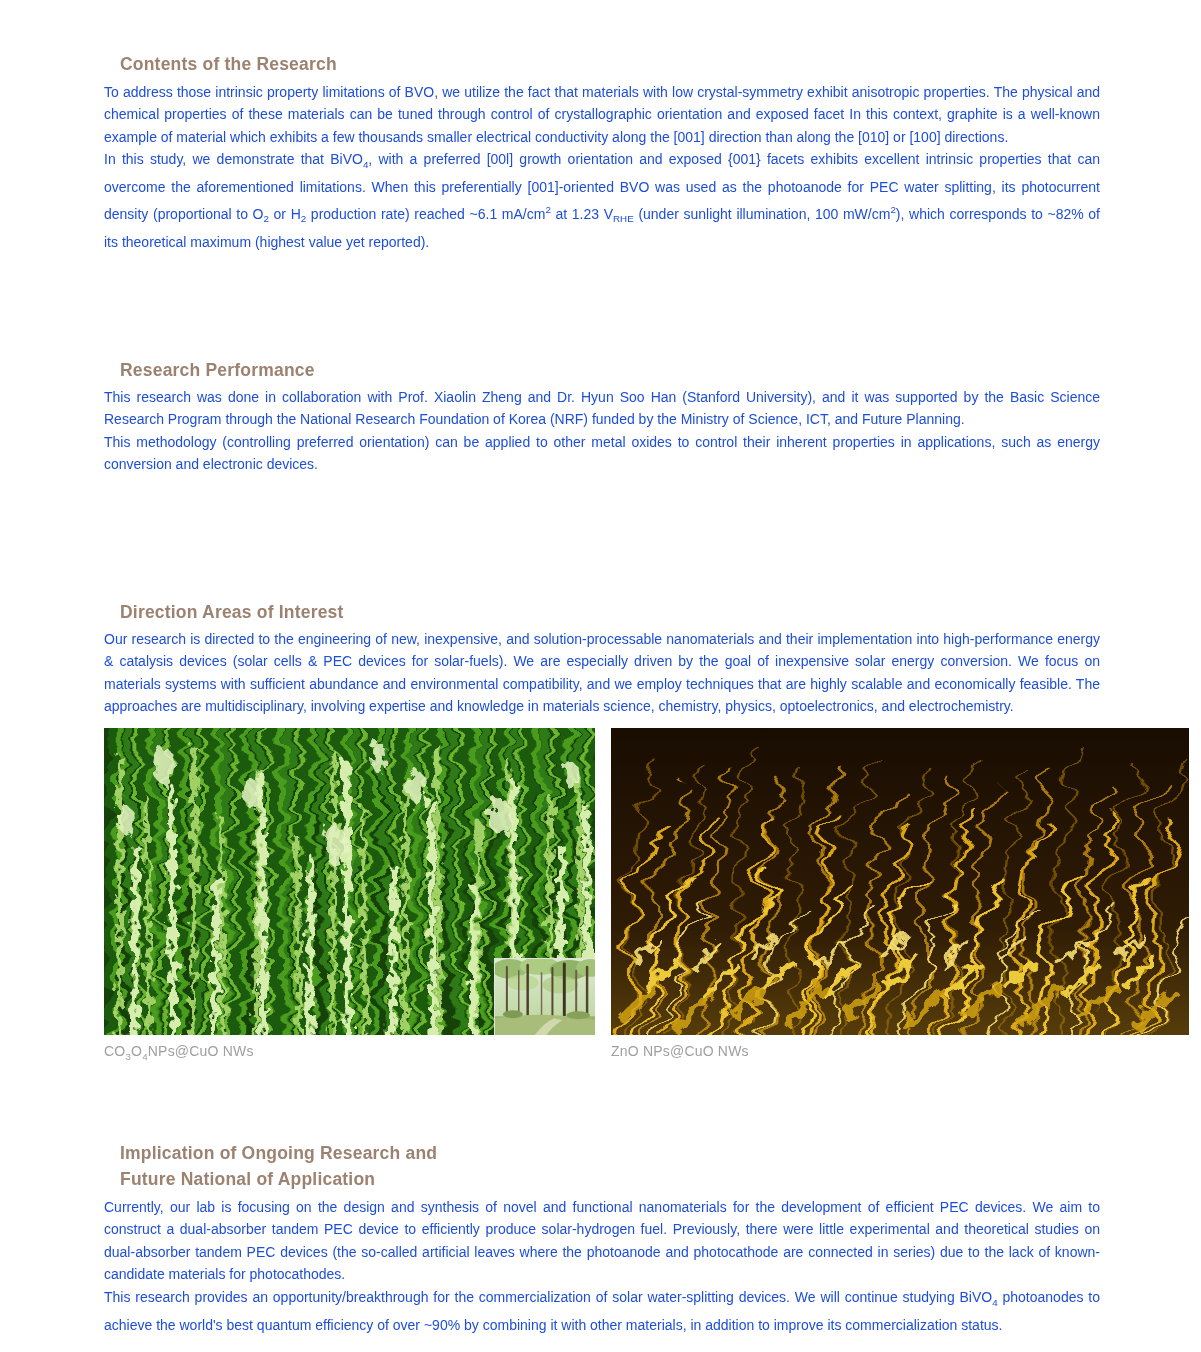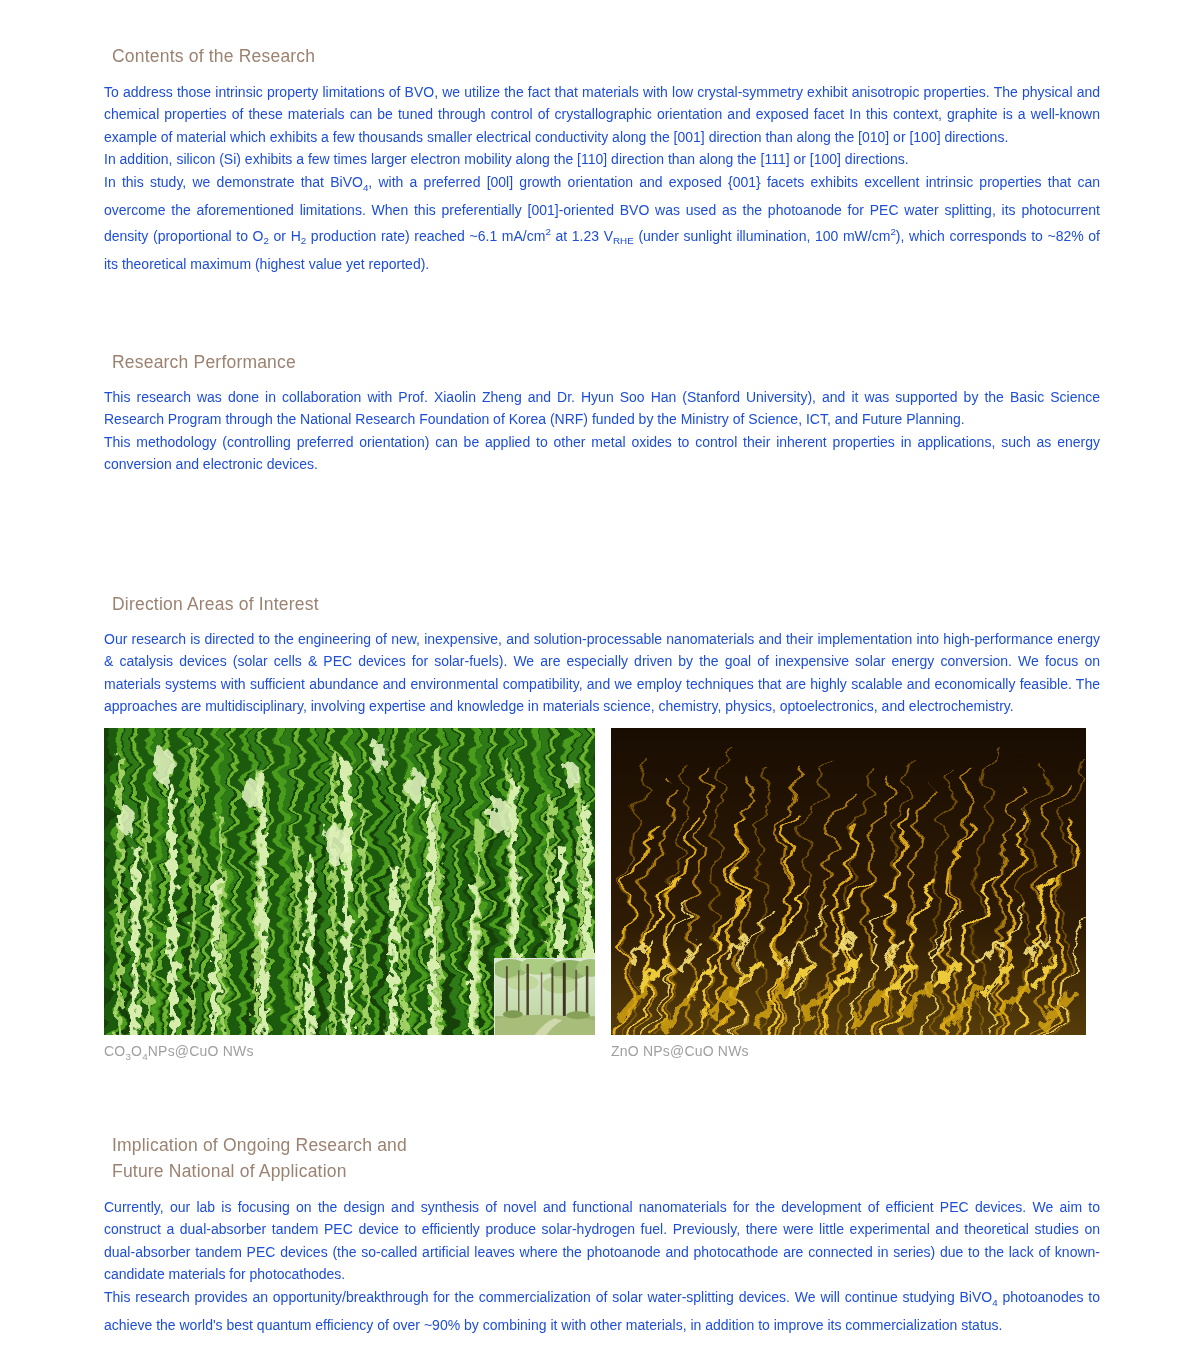--- a/index.html
+++ b/index.html
@@ -1,22 +1,22 @@
 <!DOCTYPE html>
 <html><head>
 <meta charset="utf-8">
 <style>
   html,body{margin:0;padding:0;background:#ffffff;}
   .page{
     position:relative;width:1201px;height:1352px;background:#ffffff;
     font-family:"Liberation Sans",sans-serif;overflow:hidden;
   }
   .h{
-    position:absolute;left:104px;margin:8px;
-    font-size:17.5px;font-weight:normal;color:#9c8271;letter-spacing:.2px;
+    position:absolute;left:104px;margin:16px;
+    font-size:17.5px;font-weight:bold;color:#9c8271;letter-spacing:.2px;
   }
   .h.two-line{line-height:26px;}
   .txt{
     position:absolute;left:104px;width:996px;
     font-size:14px;line-height:22.4px;color:#1d4ed8;text-align:justify;
   }
   .txt p{margin:0;}
   sub,sup{font-size:70%;}
   .fig{position:absolute;top:728px;margin:0;}
   .imgwrap{position:relative;height:307px;overflow:hidden;background:#123a06;}
@@ -32,21 +32,20 @@
   }
 </style>
 </head>
 <body>
 
 <div class="page">
 
   <h2 class="h" style="top:38px">Contents of the Research</h2>
   <div class="txt" style="top:81px">
     <p>To address those intrinsic property limitations of BVO, we utilize the fact that materials with low crystal-symmetry exhibit anisotropic properties. The physical and chemical properties of these materials can be tuned through control of crystallographic orientation and exposed facet In this context, graphite is a well-known example of material which exhibits a few thousands smaller electrical conductivity along the [001] direction than along the [010] or [100] directions.</p>
-    <p>In addition, silicon (Si) exhibits a few times larger electron mobility along the [110] direction than along the [111] or [100] directions.</p>
     <p>In this study, we demonstrate that BiVO<sub>4</sub>, with a preferred [00l] growth orientation and exposed {001} facets exhibits excellent intrinsic properties that can overcome the aforementioned limitations. When this preferentially [001]-oriented BVO was used as the photoanode for PEC water splitting, its photocurrent density (proportional to O<sub>2</sub> or H<sub>2</sub> production rate) reached ~6.1 mA/cm<sup>2</sup> at 1.23 V<sub>RHE</sub> (under sunlight illumination, 100 mW/cm<sup>2</sup>), which corresponds to ~82% of its theoretical maximum (highest value yet reported).</p>
   </div>
 
   <h2 class="h" style="top:344px">Research Performance</h2>
   <div class="txt" style="top:386px">
     <p>This research was done in collaboration with Prof. Xiaolin Zheng and Dr. Hyun Soo Han (Stanford University), and it was supported by the Basic Science Research Program through the National Research Foundation of Korea (NRF) funded by the Ministry of Science, ICT, and Future Planning.</p>
     <p>This methodology (controlling preferred orientation) can be applied to other metal oxides to control their inherent properties in applications, such as energy conversion and electronic devices.</p>
   </div>
 
   <h2 class="h" style="top:586px">Direction Areas of Interest</h2>
@@ -213,21 +212,21 @@
           <path d="M0,60 Q50,52 101,62 L101,77 L0,77 Z" fill="#a9bd7a"></path>
           <path d="M40,77 Q50,64 60,60 L68,62 Q58,68 52,77 Z" fill="#cfd9ab"></path>
           <ellipse cx="18" cy="56" rx="10" ry="4" fill="#7f9a52"></ellipse>
           <ellipse cx="84" cy="57" rx="12" ry="4" fill="#87a159"></ellipse>
         </svg>
       </div>
     </div>
     <figcaption>CO<sub>3</sub>O<sub>4</sub>NPs@CuO NWs</figcaption>
   </figure>
 
-  <figure class="fig" style="left:611px;width:475px">
+  <figure class="fig" style="left:611px;width:578px">
     <div class="imgwrap">
       <svg viewBox="0 0 489 307" preserveAspectRatio="none">
         <defs>
           <linearGradient id="bgg" x1="0" y1="0" x2="0" y2="1">
             <stop offset="0" stop-color="#190d02"></stop>
             <stop offset="0.5" stop-color="#2a1804"></stop>
             <stop offset="1" stop-color="#3c2606"></stop>
           </linearGradient>
           <linearGradient id="glow" x1="0" y1="0" x2="0" y2="1">
             <stop offset="0" stop-color="#e8bc22" stop-opacity="0"></stop>

